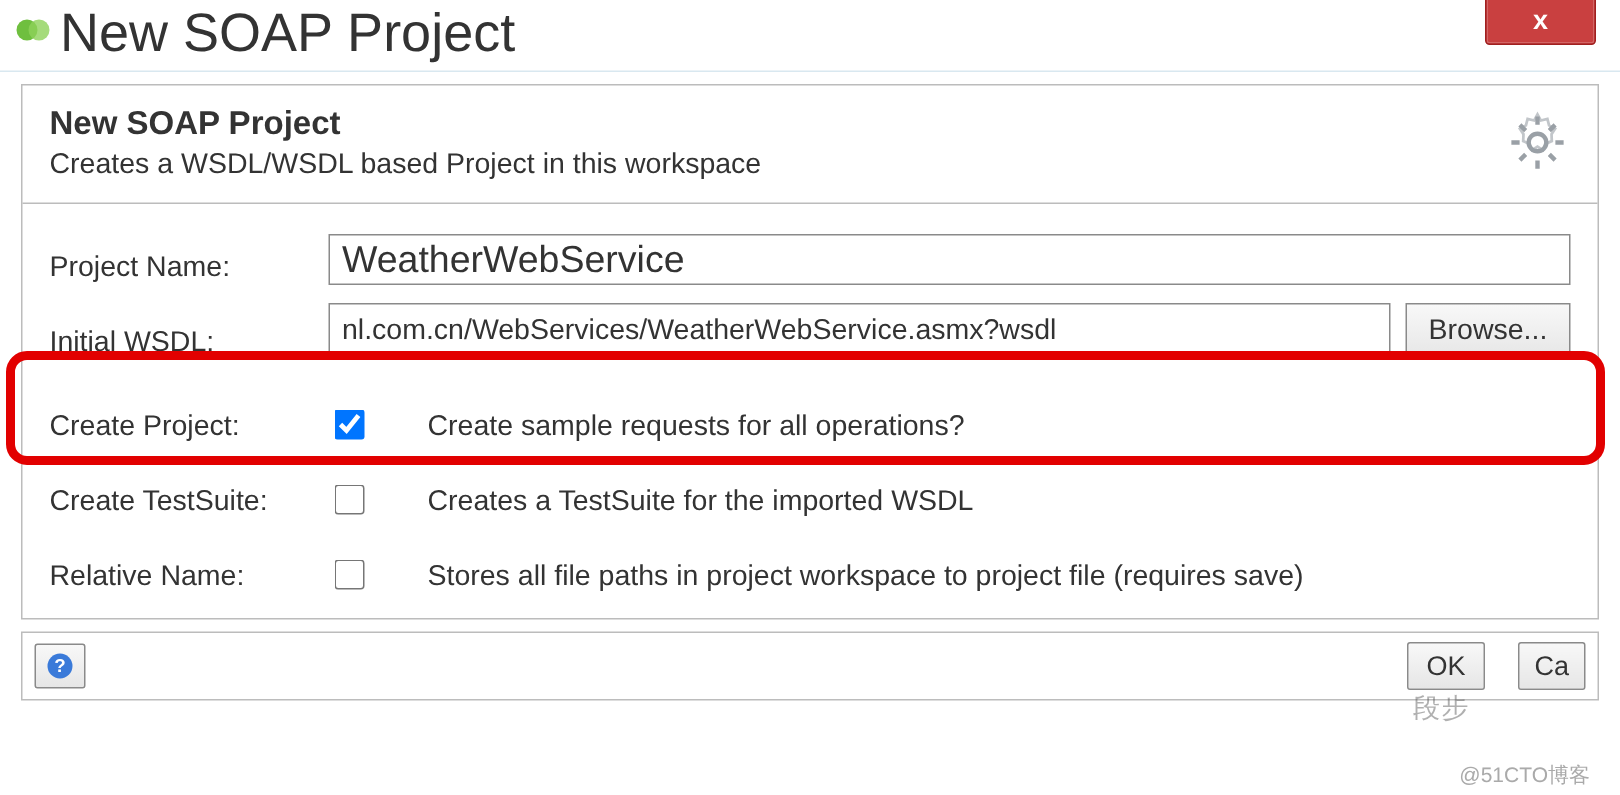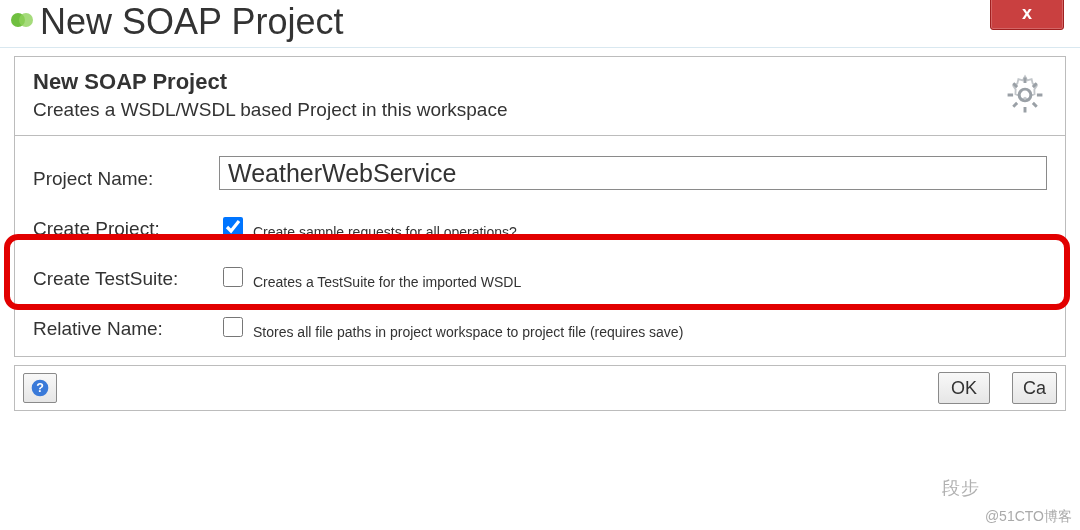--- a/index.html
+++ b/index.html
@@ -139,22 +139,23 @@
       height: 76px;
       pointer-events: none;
     }
     .check-row { min-height: 42px; }
     .checkbox {
       width: 20px;
       height: 20px;
       margin-right: 10px;
     }
     .check-label {
-      font-size: 14px;
-      color: #333;
+      font-size: 19px;
+      color: #333;
+      margin-left: 32px;
     }
     .button-bar {
       display: flex;
       align-items: center;
       border: 1px solid #bcbcbc;
       padding: 6px 8px;
       background: #fff;
     }
     .help-btn {
       width: 34px;
@@ -174,29 +175,29 @@
       background: linear-gradient(#f8f8f8,#e6e6e6);
       font-size: 18px;
       padding: 0 10px;
       margin-left: 22px;
       font-family: inherit;
       color: #333;
       border-radius: 2px;
     }
     .watermark {
       position: absolute;
-      right: 8px;
+      right: 20px;
       bottom: 4px;
       font-size: 14px;
       color: #aaa;
     }
     .watermark2 {
       position: absolute;
       right: 100px;
-      bottom: 30px;
+      bottom: 46px;
       font-size: 18px;
       color: rgba(80,80,80,0.45);
       letter-spacing: 1px;
     }
   </style>
 </head>
 <body>
 
 <div class="titlebar">
   <svg class="app-icon" viewBox="0 0 24 24">
@@ -225,20 +226,25 @@
     </div>
     <div class="panel-separator"></div>
 
     <div class="form-area">
 
       <div class="form-row">
         <div class="form-label">Project Name:</div>
         <input class="text-input" type="text" value="WeatherWebService" style="">
       </div>
 
+      <div class="form-row" style="margin-bottom:14px;">
+        <div class="form-label">Initial WSDL:</div>
+        <input class="wsdl-input" type="text" value="nl.com.cn/WebServices/WeatherWebService.asmx?wsdl" style="">
+        <button class="browse-btn">Browse...</button>
+      </div>
 
       <div class="form-row check-row">
         <div class="form-label">Create Project:</div>
         <input type="checkbox" class="checkbox" checked="" style="">
         <div class="check-label">Create sample requests for all operations?</div>
       </div>
 
       <div class="form-row check-row">
         <div class="form-label">Create TestSuite:</div>
         <input type="checkbox" class="checkbox" style="">

